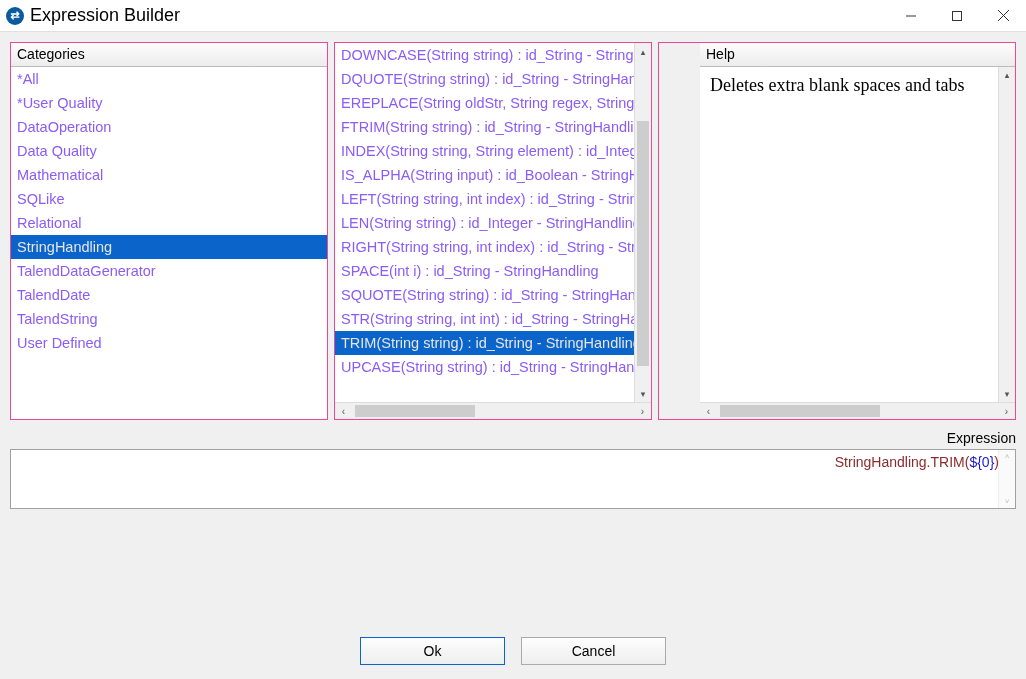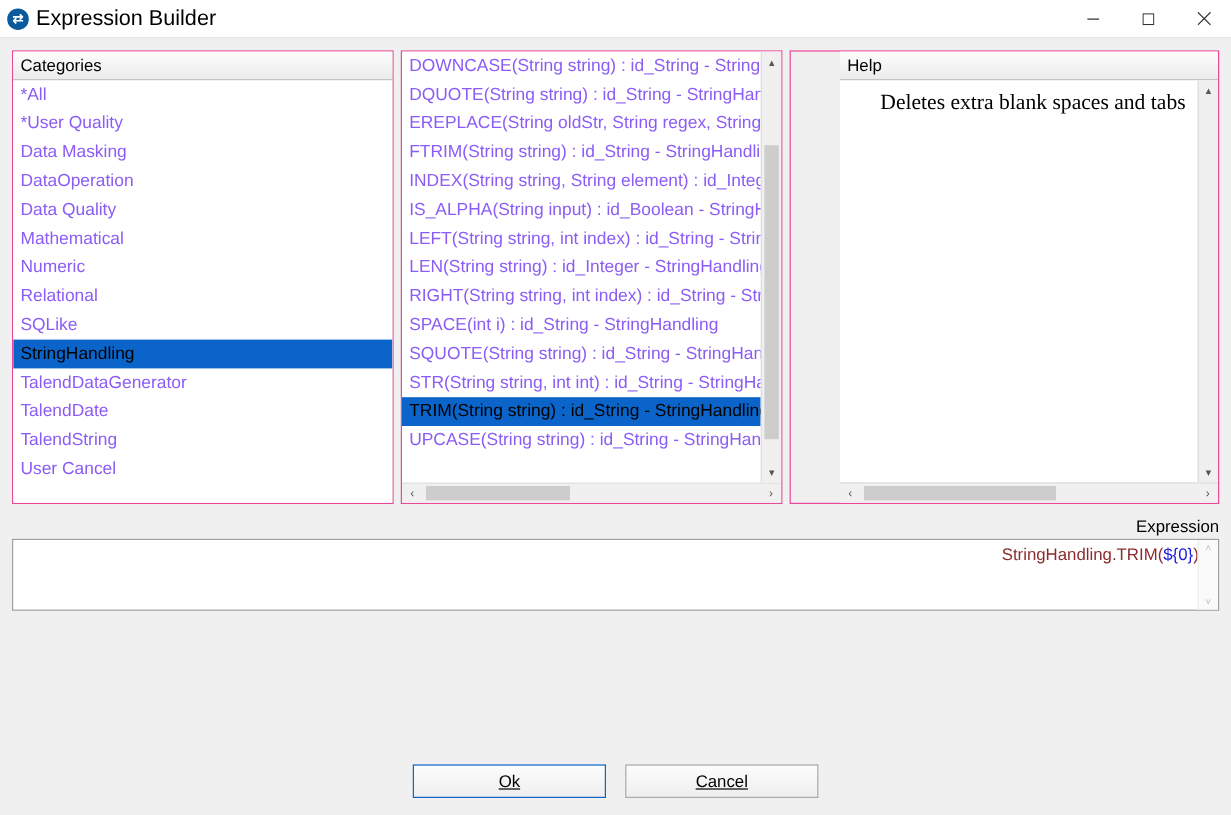--- a/index.html
+++ b/index.html
@@ -73,21 +73,21 @@
     .list-item {
       padding: 1px 6px;
       font-size: 14.5px;
       line-height: 22px;
       white-space: nowrap;
       cursor: default;
       color: #8b5cf6;
     }
     .list-item.selected {
       background: #0a64c9;
-      color: #000000;
+      color: #e5e5e5;
     }
     .functions .listbox { display: flex; }
     .functions .func-items { flex: 1; overflow: hidden; }
     .vscroll {
       width: 17px;
       background: #f0f0f0;
       border-left: 1px solid #ddd;
       position: relative;
     }
     .vscroll .up-arrow, .vscroll .down-arrow {
@@ -121,21 +121,20 @@
       background: #fff;
       display: flex;
     }
     .help-text {
       flex: 1;
       padding: 8px 10px;
       font-family: "Times New Roman", serif;
       font-size: 18px;
       white-space: nowrap;
       overflow: hidden;
-      text-align: right;
     }
     .help-vscroll {
       width: 17px; background:#f0f0f0; border-left:1px solid #ddd;
       display:flex; flex-direction:column; justify-content:space-between;
       align-items:center;
     }
     .help-vscroll span { font-size:9px; color:#555; padding:3px 0; }
 
     .expr-section {
       margin-top: 10px;
@@ -164,26 +163,25 @@
     .expr-vscroll span { font-size:8px; color:#bbb; padding:2px 0; }
 
     .buttonbar {
       display:flex;
       justify-content:center;
       gap:16px;
       padding: 20px 0 14px 0;
       margin-top: auto;
     }
     .btn {
-      width: 161px; height: 28px;
+      width: 145px; height: 28px;
       background: linear-gradient(#fdfdfd,#eee);
       border: 1px solid #aaa;
       font-size: 14px;
       cursor: pointer;
-      text-decoration: underline;
     }
     .btn.primary { border: 1.5px solid #0a64c9; }
   </style>
 </head>
 <body>
 
 <div class="titlebar">
   <div class="app-icon">⇄</div>
   <div class="title">Expression Builder</div>
   <div class="spacer"></div>
@@ -206,32 +204,30 @@
 </div>
 
 <div class="content">
   <div class="panes">
 
     <div class="pane categories">
       <div class="pane-header">Categories</div>
       <div class="listbox" id="categories-list">
           <div class="list-item">*All</div>
           <div class="list-item">*User Quality</div>
-          <div class="list-item">Data Masking</div>
           <div class="list-item">DataOperation</div>
           <div class="list-item">Data Quality</div>
           <div class="list-item">Mathematical</div>
-          <div class="list-item">Numeric</div>
+          <div class="list-item">SQLike</div>
           <div class="list-item">Relational</div>
-          <div class="list-item">SQLike</div>
           <div class="list-item selected">StringHandling</div>
           <div class="list-item">TalendDataGenerator</div>
           <div class="list-item">TalendDate</div>
           <div class="list-item">TalendString</div>
-          <div class="list-item">User Cancel</div>
+          <div class="list-item">User Defined</div>
         </div>
     </div>
 
     <div class="pane functions">
       <div class="listbox">
         <div class="func-items" id="functions-list">
             <div class="list-item">DOWNCASE(String string) : id_String - StringHandling</div>
             <div class="list-item">DQUOTE(String string) : id_String - StringHandling</div>
             <div class="list-item">EREPLACE(String oldStr, String regex, String replacement) : id_String - StringHandling</div>
             <div class="list-item">FTRIM(String string) : id_String - StringHandling</div>

